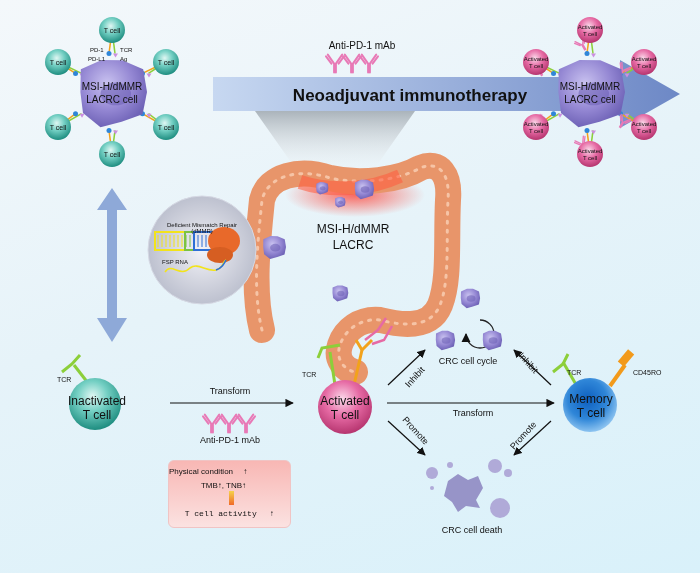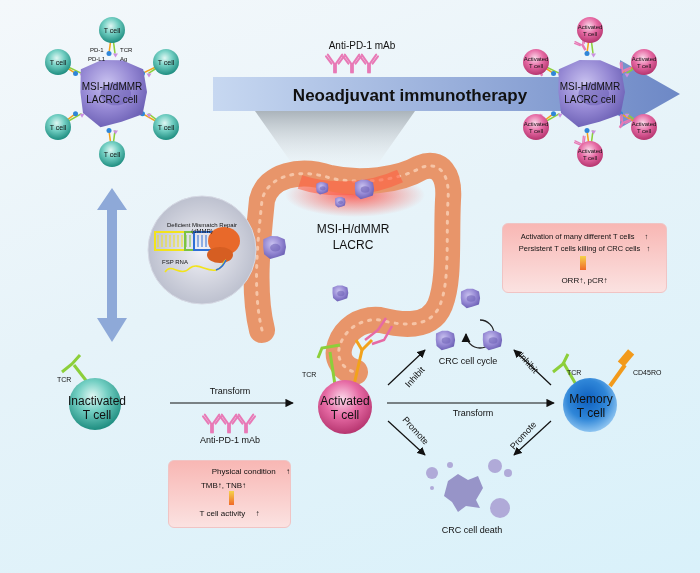--- a/index.html
+++ b/index.html
@@ -323,38 +323,26 @@
     <circle cx="432" cy="473" r="6" fill="#b0aad8"></circle>
     <circle cx="450" cy="465" r="3" fill="#b0aad8"></circle>
     <circle cx="495" cy="466" r="7" fill="#b0aad8"></circle>
     <circle cx="508" cy="473" r="4" fill="#b0aad8"></circle>
     <circle cx="432" cy="488" r="2" fill="#b0aad8"></circle>
     <circle cx="500" cy="508" r="10" fill="#b0aad8"></circle>
   </g>
   <text class="t" x="472" y="533" text-anchor="middle" font-size="9">CRC cell death</text>
 </svg>
 
-<div class="box" style="left:502px;top:223px;width:163px;height:68px;">
-  <div style="position:absolute;left:0;right:0;top:8px;text-align:center;font-size:7.5px;">
-    <span>Activation of many different T cells</span>
-    <span style="margin-left:8px">↑</span>
-  </div>
-  <div style="position:absolute;left:0;right:0;top:20px;text-align:center;font-size:7.5px;">
-    <span>Persistent T cells killing of CRC cells</span>
-    <span style="margin-left:4px">↑</span>
-  </div>
-  <div style="position:absolute;left:77px;top:32px;width:6px;height:14px;background:linear-gradient(#f6d24a,#f06a2a);"></div>
-  <div style="position:absolute;left:0;right:0;top:52px;text-align:center;font-size:8px;">ORR↑,  pCR↑</div>
-</div>
 
 <div class="box" style="left:168px;top:460px;width:121px;height:66px;">
-  <div style="position:absolute;left:0;right:0;top:6px;text-align:right;font-size:8px;">
+  <div style="position:absolute;left:0;right:0;top:6px;text-align:left;font-size:8px;">
     <span>Physical condition</span>
     <span style="margin-left:8px">↑</span>
   </div>
   <div style="position:absolute;left:0;right:12px;top:20px;text-align:center;font-size:8px;">TMB↑,  TNB↑</div>
   <div style="position:absolute;left:60px;top:30px;width:5px;height:14px;background:linear-gradient(#f6d24a,#f06a2a);"></div>
-  <div style="position:absolute;left:0;right:0;top:48px;text-align:center;font-size:8px;">
+  <div style="position:absolute;left:0;right:0;top:48px;text-align:center;font-size:8px;font-family:Liberation Mono, monospace;">
     <span>T cell activity</span>
     <span style="margin-left:8px">↑</span>
   </div>
 </div>
 </div>
 
 </body></html>

